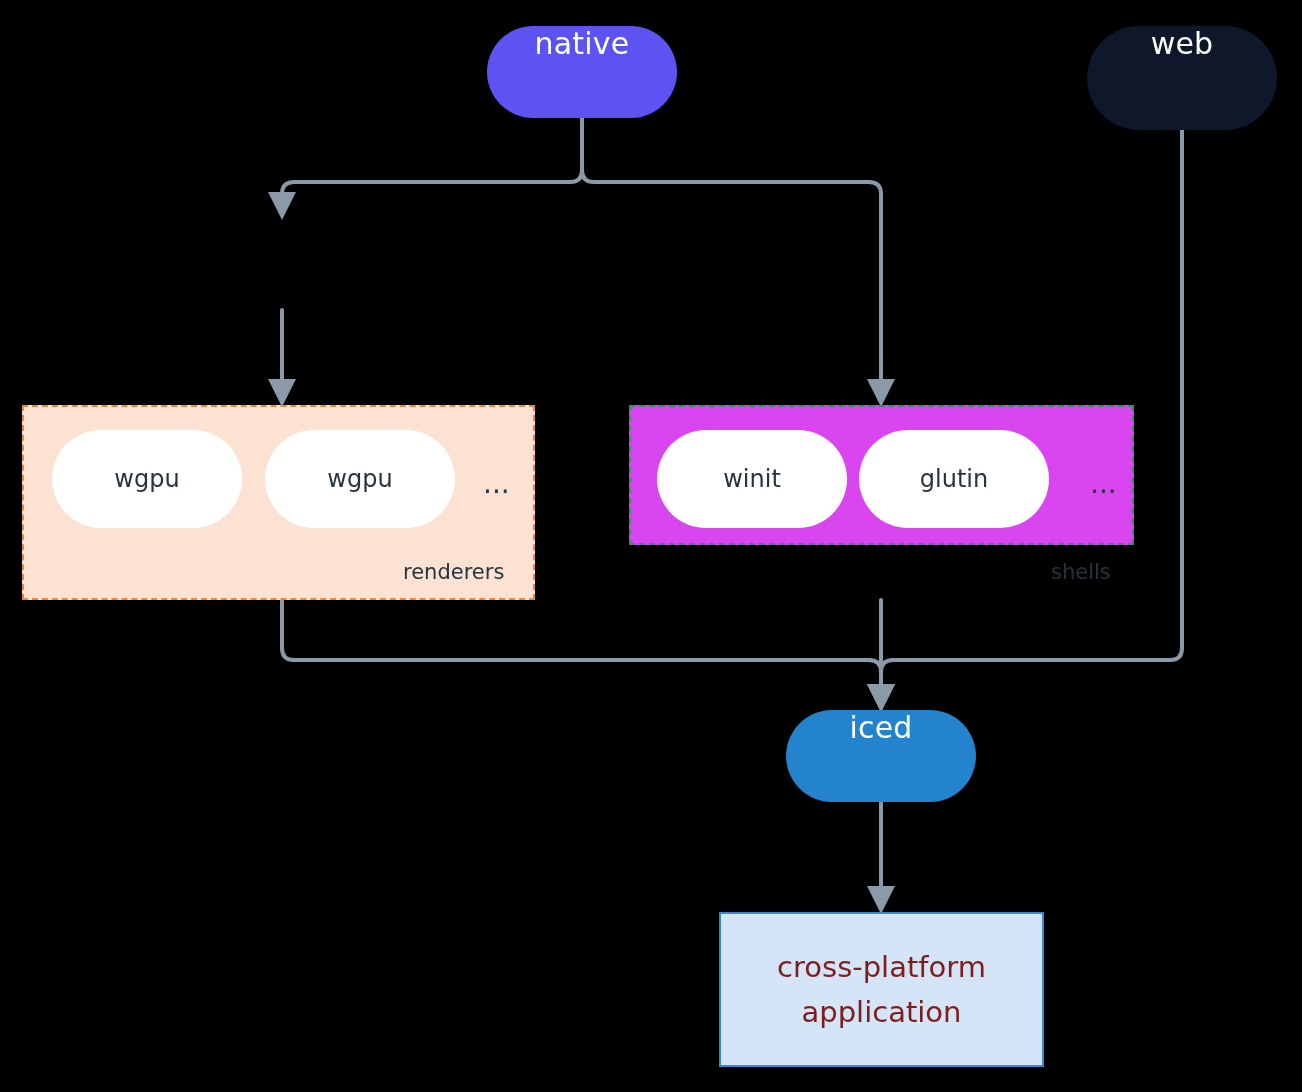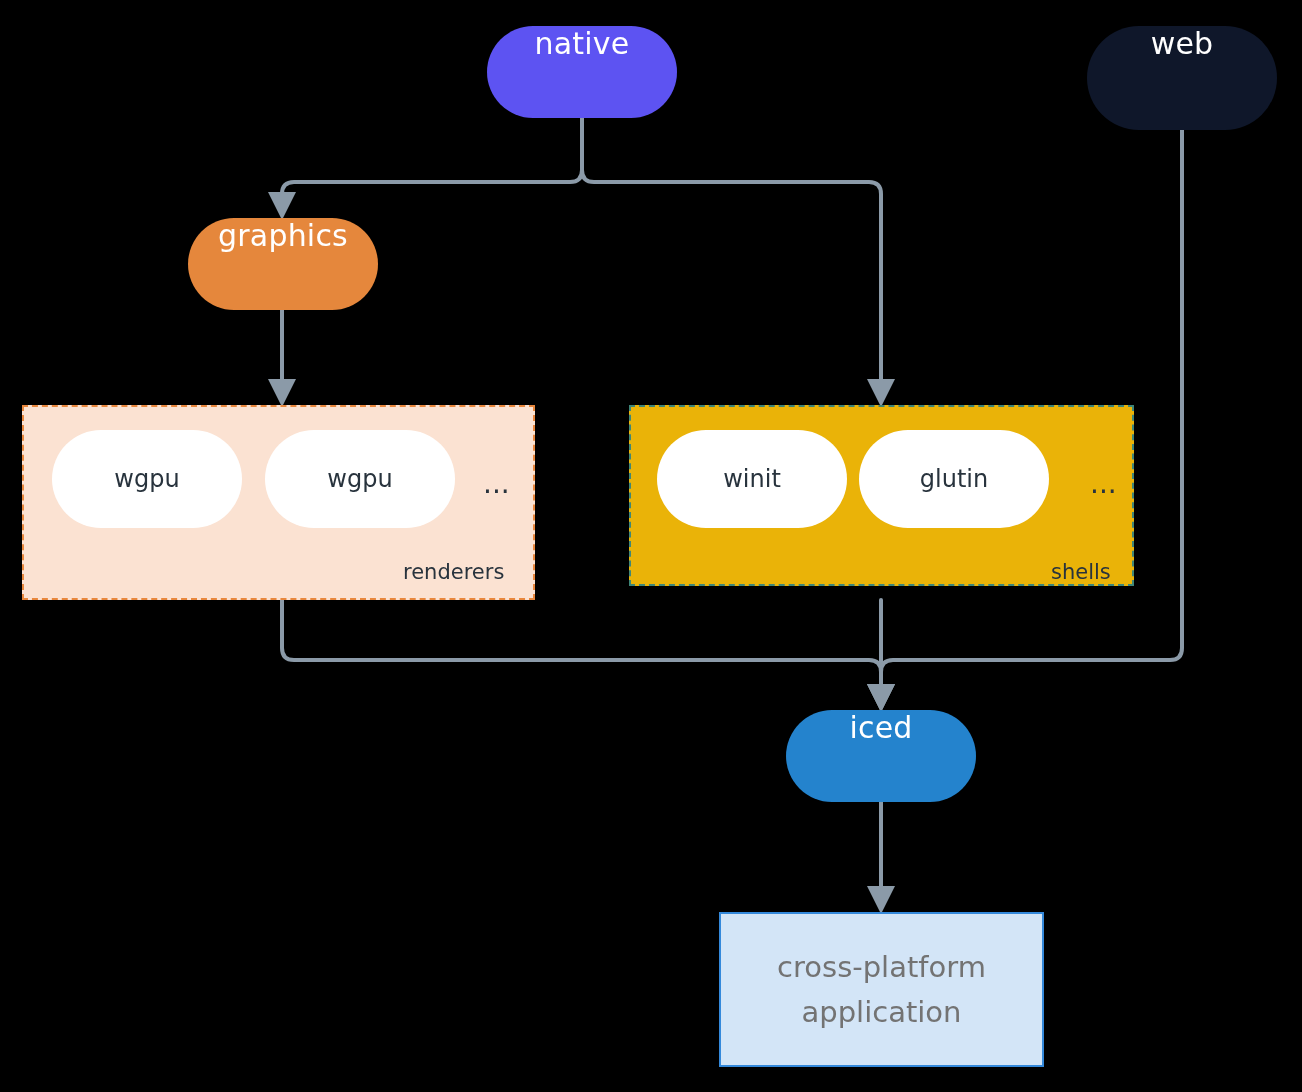--- a/index.html
+++ b/index.html
@@ -74,22 +74,22 @@
     top: 405px;
     width: 513px;
     height: 195px;
     background: #FBE2D2;
     border: 2px dashed #E8873D;
   }
   .group-shells {
     left: 629px;
     top: 405px;
     width: 505px;
-    height: 181px;
-    background: #eab308;
+    height: 140px;
+    background: #d946ef;
     border: 2px dashed #3E8678;
     text-align: center;
   }
   .sub-pill {
     position: absolute;
     display: flex;
     align-items: center;
     justify-content: center;
     background: #FFFFFF;
     border-radius: 999px;
@@ -115,21 +115,21 @@
     top: 912px;
     width: 325px;
     height: 155px;
     background: #D3E5F7;
     border: 2px solid #3489DB;
     box-sizing: border-box;
     display: flex;
     flex-direction: column;
     align-items: center;
     justify-content: center;
-    color: #737373;
+    color: #7f1d1d;
     font-size: 29px;
     line-height: 1.55;
   }
   .app-line { display: block; }
 </style>
 </head>
 <body>
 
 <div id="canvas">
 
@@ -155,23 +155,20 @@
   </svg>
 
   <div class="node pill-node node-native">
     <span>native</span>
   </div>
 
   <div class="node pill-node node-web">
     <span>web</span>
   </div>
 
-  <div class="node pill-node node-graphics">
-    <span>graphics</span>
-  </div>
 
   <div class="group group-renderers">
     <div class="sub-pill" style="left:28px; top:23px; width:190px; height:98px;">
       <span>wgpu</span>
     </div>
     <div class="sub-pill" style="left:241px; top:23px; width:190px; height:98px;">
       <span>wgpu</span>
     </div>
     <span class="ellipsis" style="left:459px; top:63px;">...</span>
     <span class="group-label" style="left:379px; top:155px;">renderers</span>

